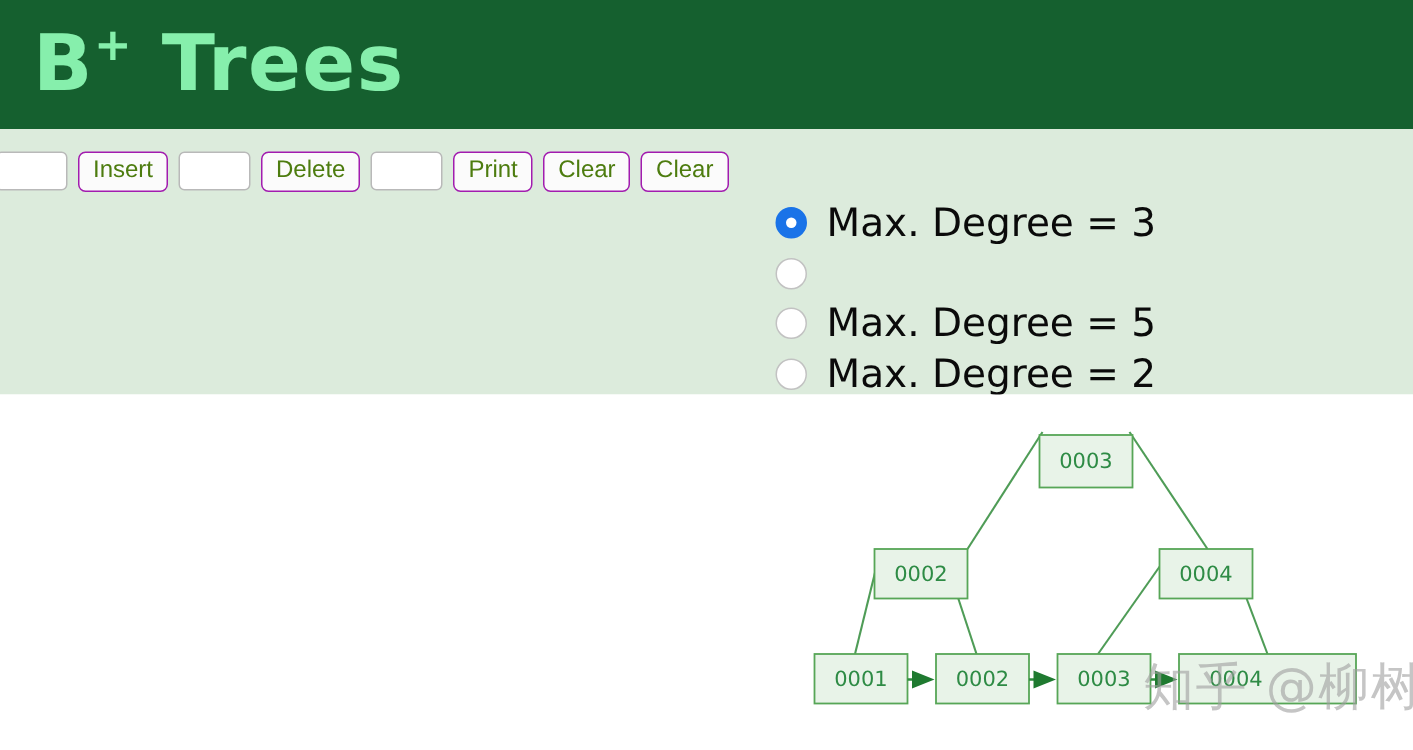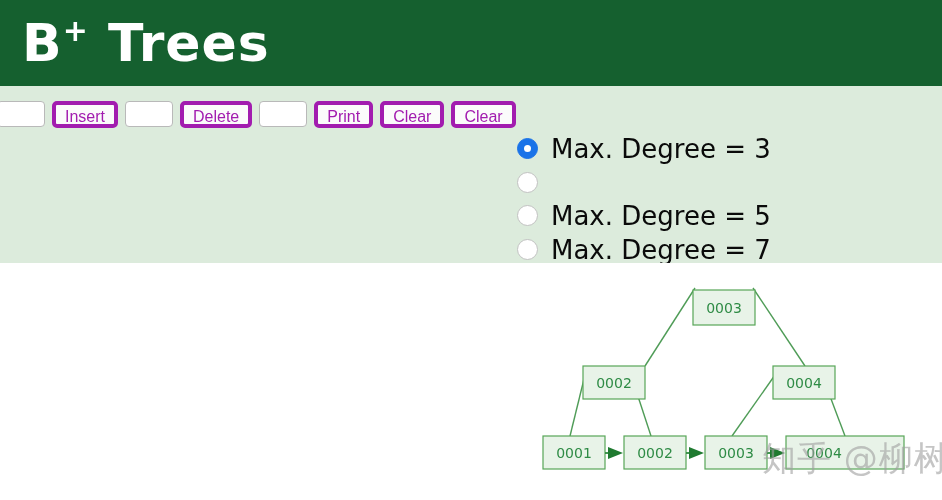--- a/index.html
+++ b/index.html
@@ -24,21 +24,21 @@
     height: 86px;
     background: #15602f;
     box-sizing: border-box;
   }
   #page-title {
     position: absolute;
     left: 22px;
     top: 8px;
     font-size: 52px;
     font-weight: bold;
-    color: #ffffff;
+    color: #86efac;
     letter-spacing: 1px;
     line-height: 70px;
     white-space: nowrap;
     font-family: "DejaVu Sans", sans-serif;
   }
   #page-title .sup {
     font-size: 30px;
     vertical-align: super;
     line-height: 0;
     position: relative;
@@ -78,26 +78,26 @@
     outline: none;
     color: #111;
   }
   .tb-input.first {
     
     margin-left: -3px;
   }
   .tb-button {
     height: 27px;
     box-sizing: border-box;
-    border: 4px solid #a21caf;
+    border: 1px solid #a21caf;
     border-radius: 5px;
     background: #fbfbfb;
     font-size: 16px;
     font-family: "Liberation Sans", sans-serif;
-    color: #a21caf;
+    color: #4d7c0f;
     padding: 0 9px;
     cursor: pointer;
     line-height: 24px;
   }
 
   
   #degree-radio-group {
     position: absolute;
     left: 517px;
     top: 2px;
@@ -232,21 +232,21 @@
     </div>
     <div class="radio-row">
       <span class="radio-mark"></span>
     </div>
     <div class="radio-row">
       <span class="radio-mark"></span>
       <span class="radio-label">Max. Degree = 5</span>
     </div>
     <div class="radio-row">
       <span class="radio-mark"></span>
-      <span class="radio-label">Max. Degree = 7</span>
+      <span class="radio-label">Max. Degree = 2</span>
     </div>
   </div>
 
 </div>
 
 <div id="tree-canvas">
 
   <svg id="tree-svg" width="942" height="237">
 
     <line class="tree-edge" x1="695" y1="25" x2="645" y2="103"></line>

